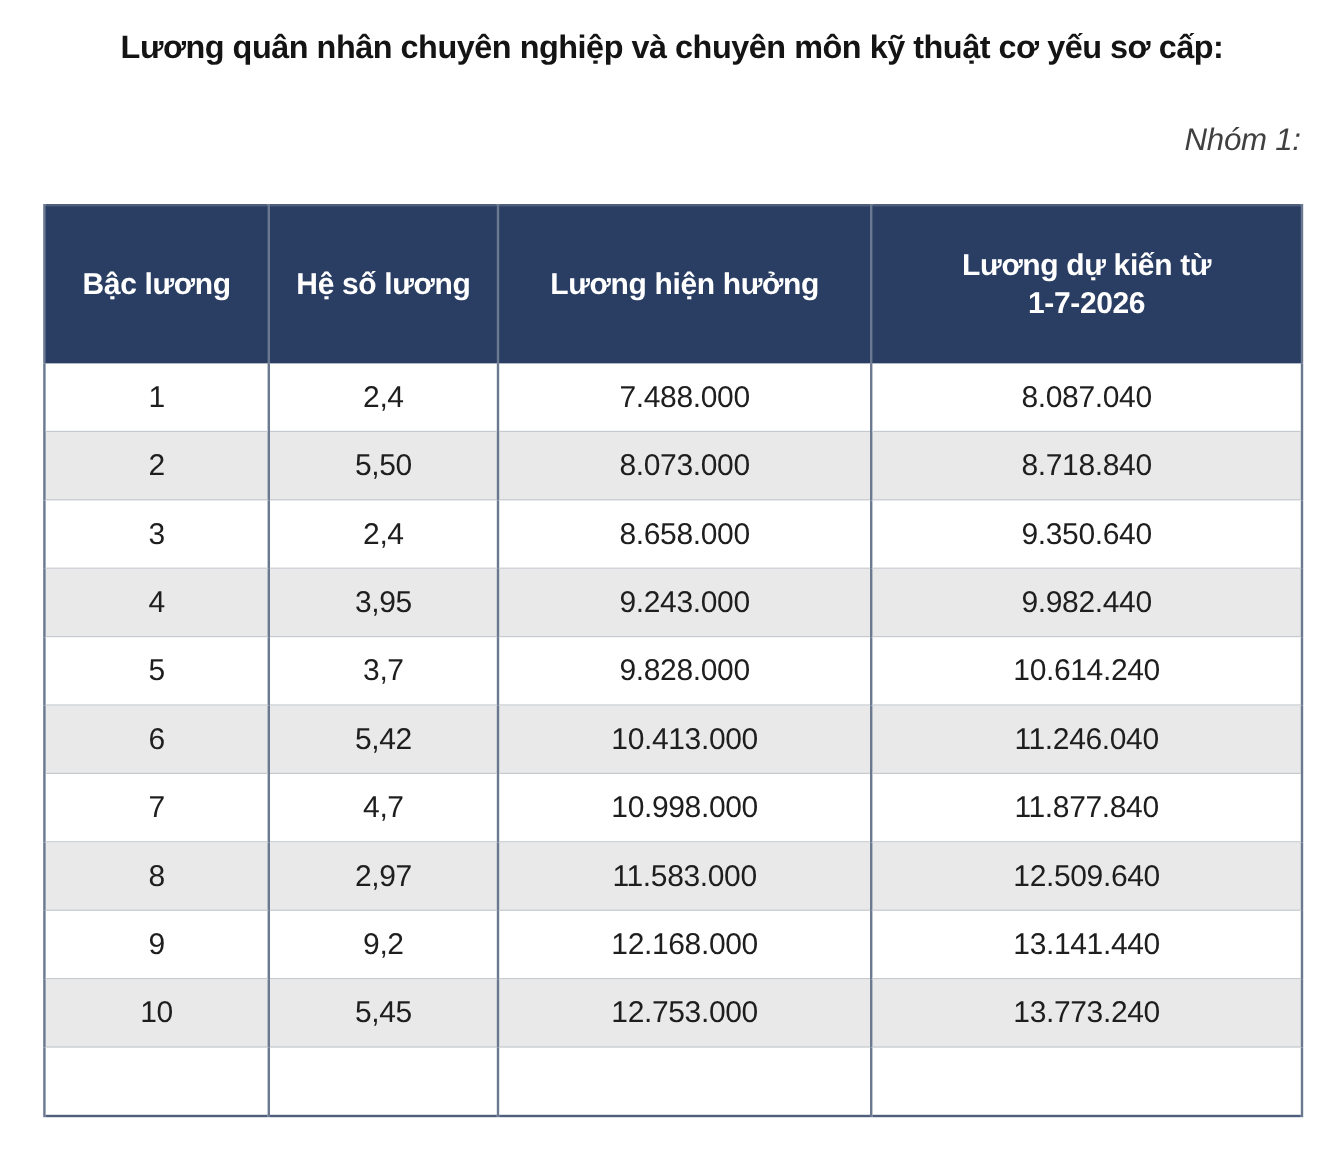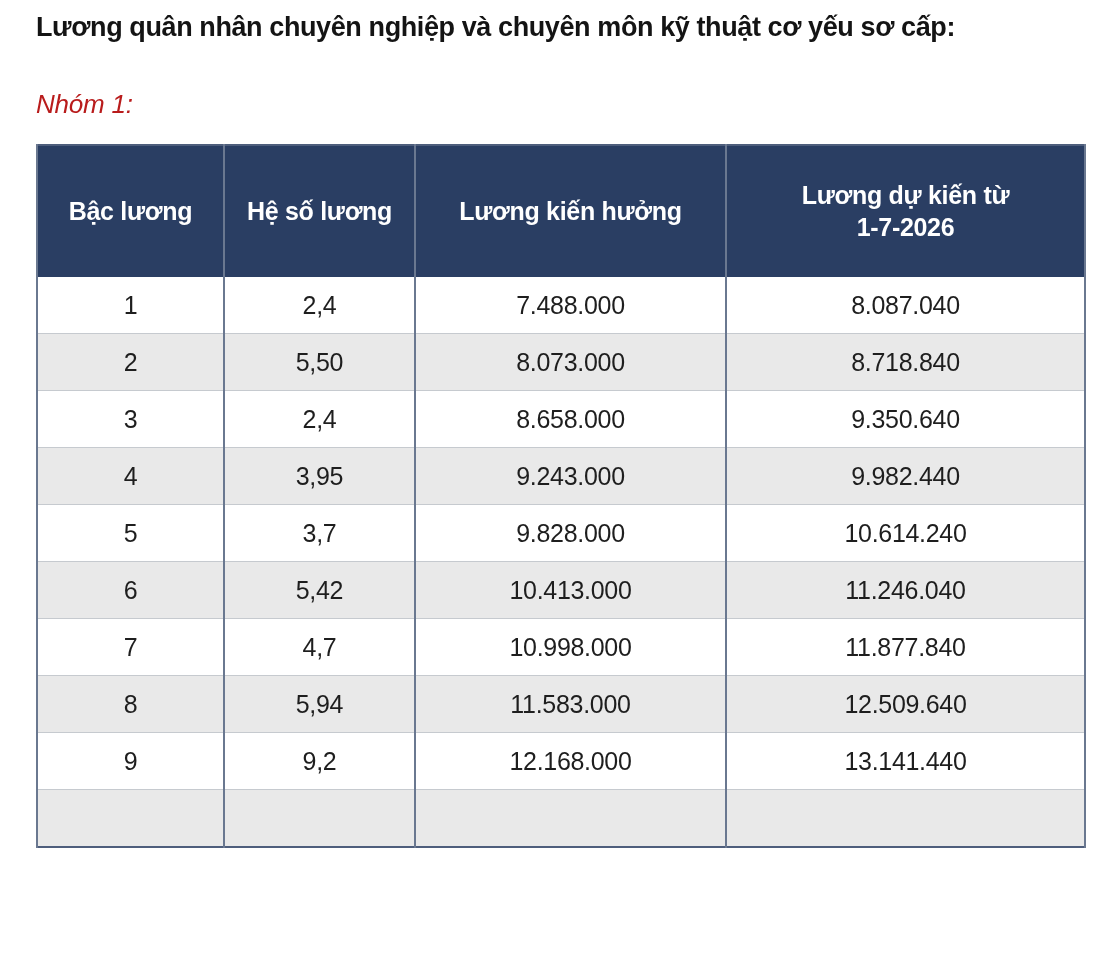--- a/index.html
+++ b/index.html
@@ -5,32 +5,33 @@
   * { box-sizing: border-box; }
   html, body {
     margin: 0; padding: 0;
     background: #ffffff;
     width: 1111px; height: 960px;
     font-family: "Liberation Sans", sans-serif;
     overflow: hidden;
   }
   .content { padding-left: 36px; padding-right: 27px; }
   .page-title {
-    margin: 0; padding-top: 11px;
+    margin: 0; padding-top: 23px;
     font-size: 27px; font-weight: bold;
     color: #141414; letter-spacing: -0.4px;
     line-height: 1.25;
+    text-align: center;
   }
   .group-label {
     margin: 0; margin-top: 44px;
     font-size: 26px; font-style: italic;
-    color: #b91c1c; letter-spacing: -0.2px;
+    color: #404040; letter-spacing: -0.2px; text-align: right;
   }
   table.salary-table {
-    margin-top: 24px;
+    margin-top: 38px;
     width: 1048px;
     border-collapse: collapse;
     table-layout: fixed;
     border: 2px solid #4e5e7c;
   }
   .salary-table th {
     background: #2a3e63;
     color: #ffffff;
     font-weight: bold;
     font-size: 25px;
@@ -77,21 +78,21 @@
     </colgroup>
     <thead>
       <tr>
         <th>
           <span class="hdr-line">Bậc lương</span>
         </th>
         <th>
           <span class="hdr-line">Hệ số lương</span>
         </th>
         <th>
-          <span class="hdr-line">Lương kiến hưởng</span>
+          <span class="hdr-line">Lương hiện hưởng</span>
         </th>
         <th>
           <span class="hdr-line">Lương dự kiến từ</span>
           <span class="hdr-line">1-7-2026</span>
         </th>
       </tr>
     </thead>
     <tbody>
         <tr>
           <td>1</td>
@@ -130,29 +131,35 @@
           <td>11.246.040</td>
         </tr>
         <tr>
           <td>7</td>
           <td>4,7</td>
           <td>10.998.000</td>
           <td>11.877.840</td>
         </tr>
         <tr>
           <td>8</td>
-          <td>5,94</td>
+          <td>2,97</td>
           <td>11.583.000</td>
           <td>12.509.640</td>
         </tr>
         <tr>
           <td>9</td>
           <td>9,2</td>
           <td>12.168.000</td>
           <td>13.141.440</td>
+        </tr>
+        <tr>
+          <td>10</td>
+          <td>5,45</td>
+          <td>12.753.000</td>
+          <td>13.773.240</td>
         </tr>
         <tr>
           <td></td>
           <td></td>
           <td></td>
           <td></td>
         </tr>
       </tbody>
   </table>
 

